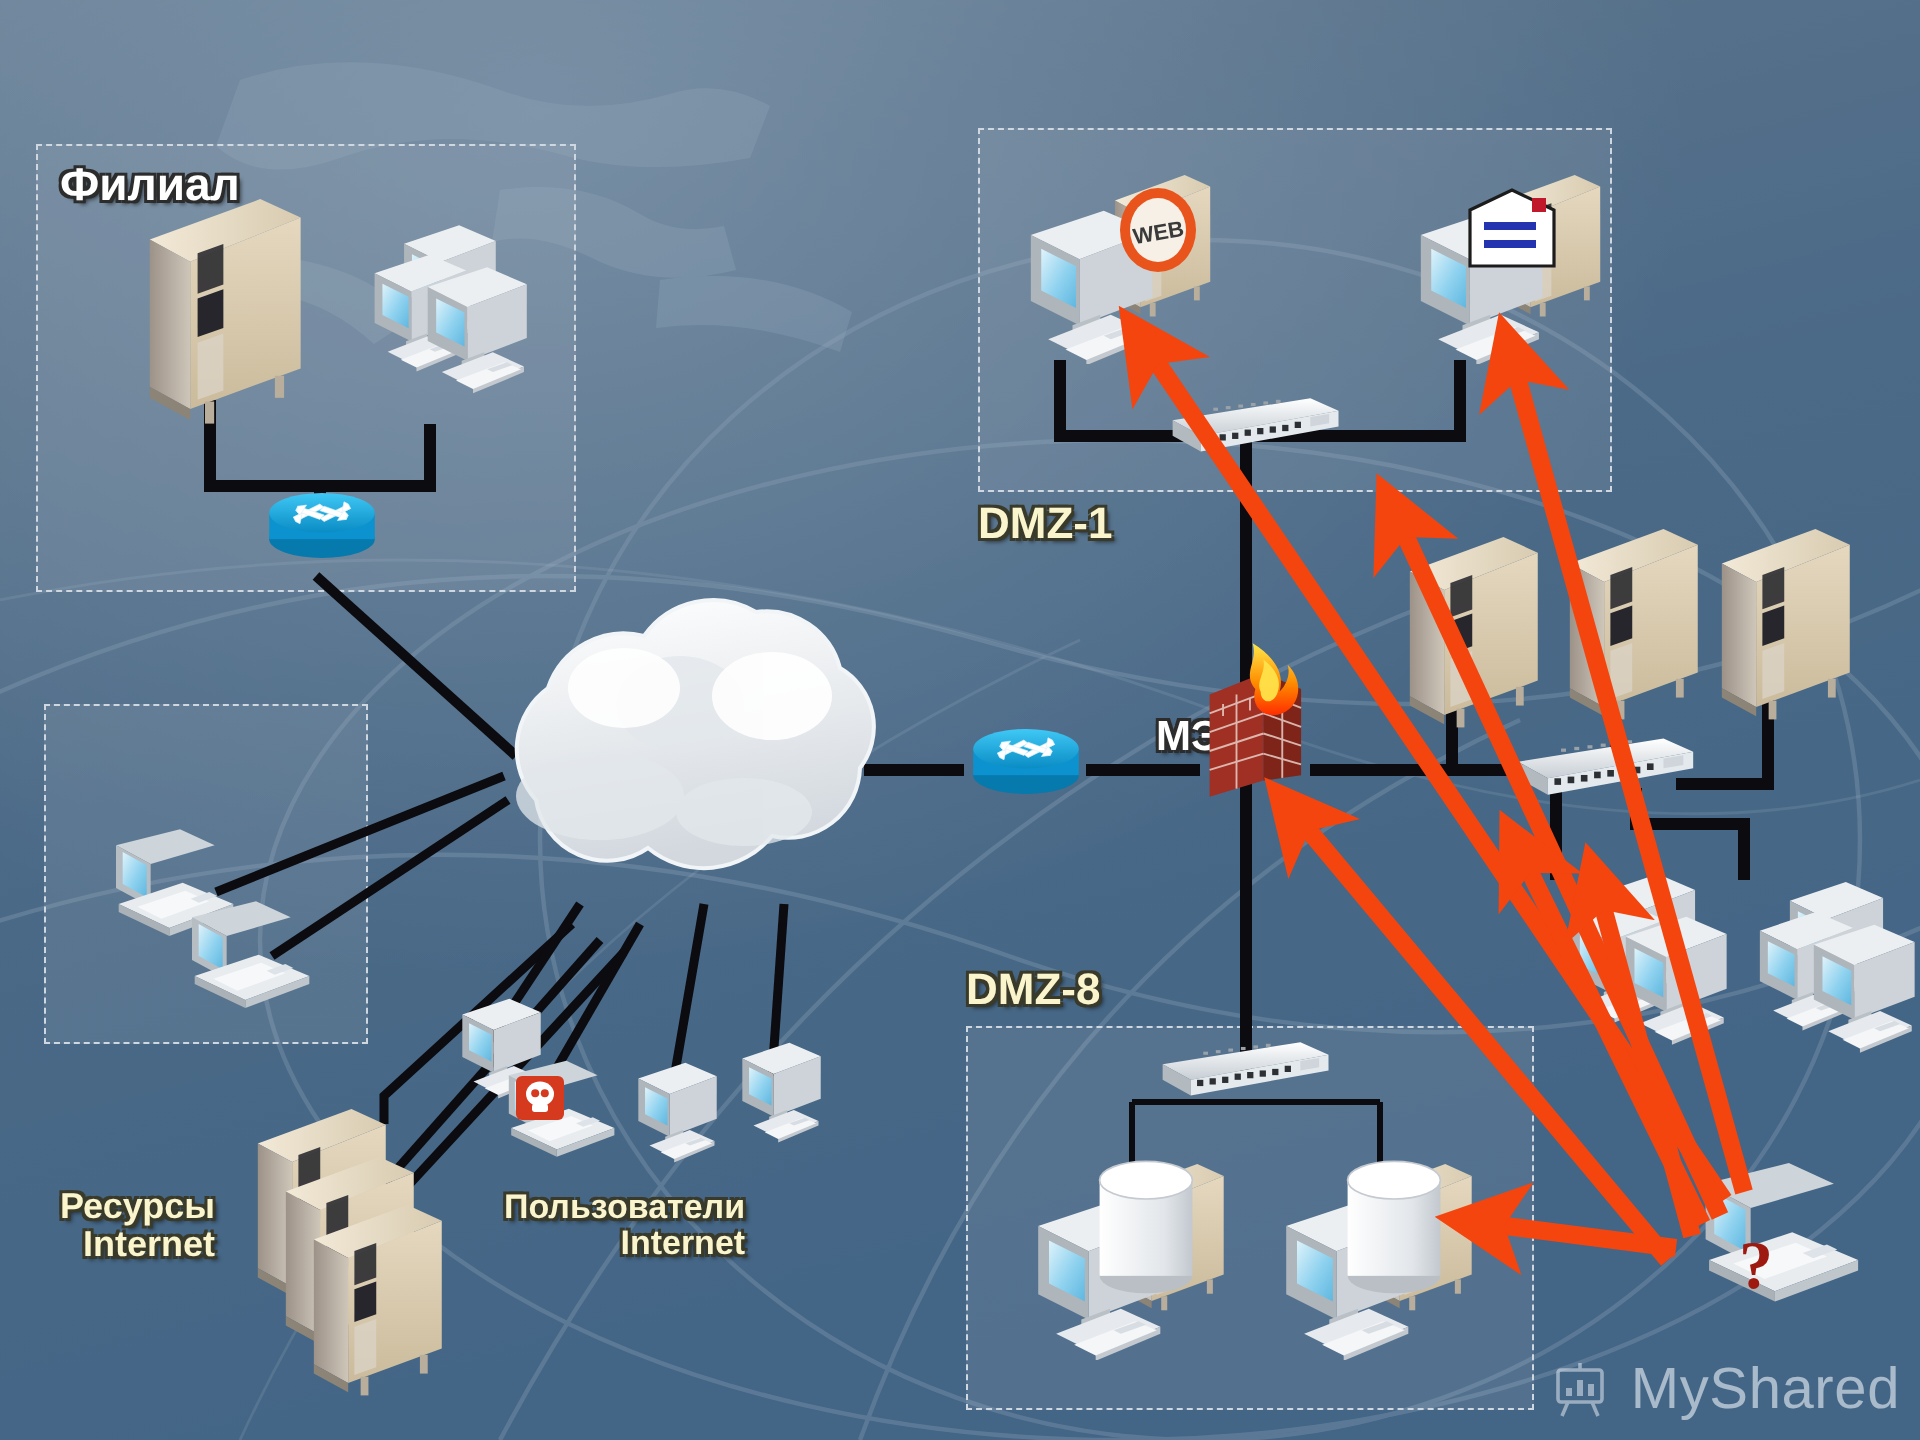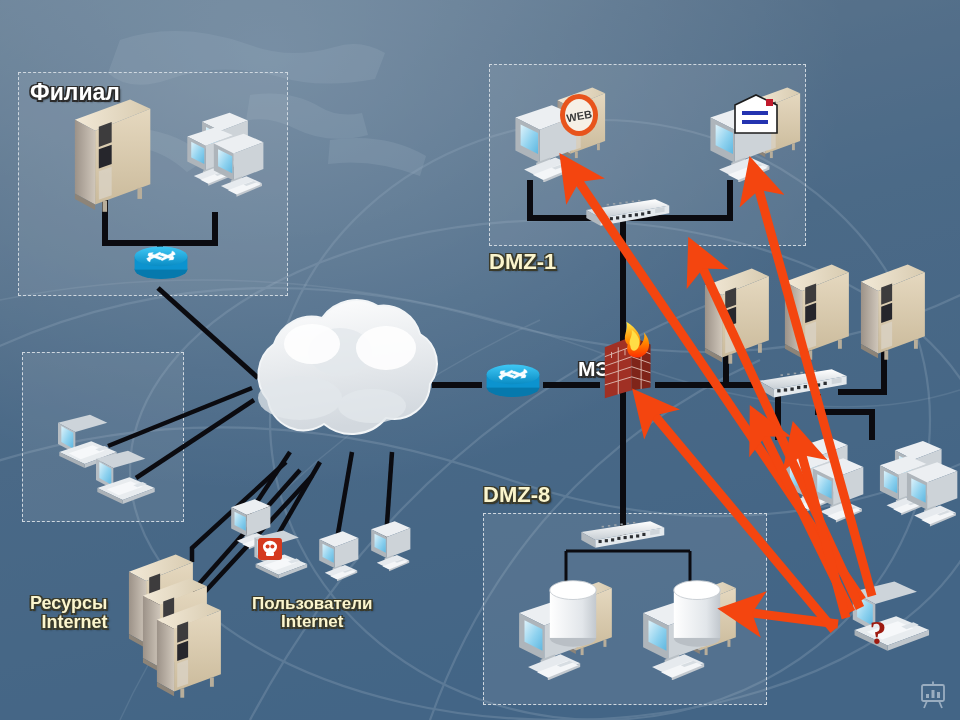--- a/index.html
+++ b/index.html
@@ -135,21 +135,21 @@
   <div class="zone" style="left:22px; top:352px; width:160px; height:168px;"></div>
 
   <div class="zone" style="left:489px; top:64px; width:315px; height:180px;"></div>
   <div class="zone-label" style="left:489px; top:250px; font-size:22px;">DMZ-1</div>
 
   <div class="zone" style="left:483px; top:513px; width:282px; height:190px;"></div>
   <div class="zone-label" style="left:483px; top:483px; font-size:22px;">DMZ-8</div>
 
   <div class="zone-label" style="left:30px; top:594px; font-size:18px;">Ресурсы
 Internet</div>
-  <div class="zone-label" style="left:252px; top:595px; font-size:17px; text-align:center;">Пользователи
+  <div class="zone-label" style="left:252px; top:595px; font-size:17px; ">Пользователи
 Internet</div>
   <div class="zone-label white" style="left:578px; top:330px; font-size:21px;margin-top:28px;">МЭ</div>
 
   <svg class="layer links" viewBox="0 0 960 720">
     <g stroke="#0b0b10" stroke-width="6" fill="none" stroke-linecap="butt">
 
       <path d="M105 200 L105 243 L215 243 L215 212"></path>
       <path d="M160 243 L160 252"></path>
 
       <path d="M158 288 L258 378" stroke-width="5"></path>
@@ -531,15 +531,16 @@
         <path d="M17 3.5 L17 7"></path>
         <path d="M11 23 L8 30"></path>
           <path d="M23 23 L26 30"></path>
       </g>
       <g fill="#e8eef5" opacity=".85">
         <rect x="10" y="16" width="3" height="4"></rect>
         <rect x="15.5" y="12" width="3" height="8"></rect>
         <rect x="21" y="14" width="3" height="6"></rect>
       </g>
     </svg>
+    <span class="wmtxt">MyShared</span>
   </div>
 
 </div>
 
 </body></html>

